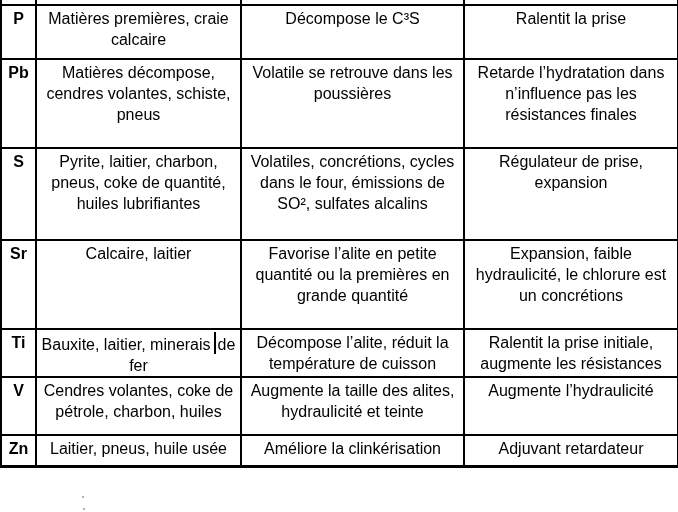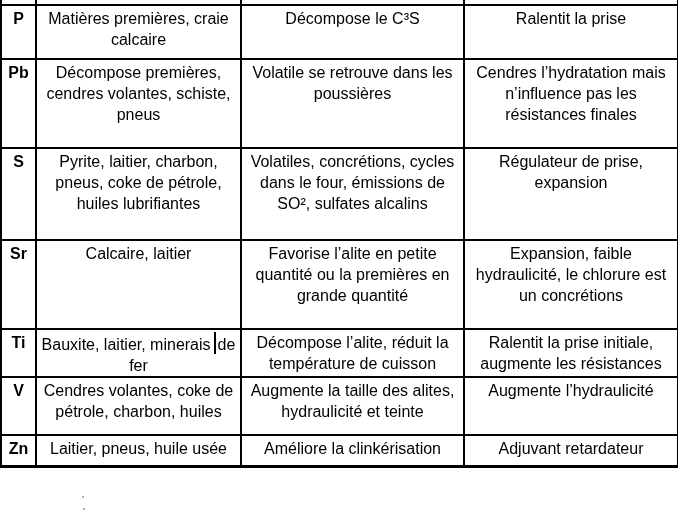--- a/index.html
+++ b/index.html
@@ -97,39 +97,39 @@
           <td>
             <div class="ln">Décompose le C³S</div>
           </td>
           <td>
             <div class="ln">Ralentit la prise</div>
           </td>
         </tr>
         <tr>
           <td class="sym">Pb</td>
           <td>
-            <div class="ln">Décompose premières,</div>
+            <div class="ln">Matières décompose,</div>
             <div class="ln">cendres volantes, schiste,</div>
             <div class="ln">pneus</div>
           </td>
           <td>
             <div class="ln">Volatile se retrouve dans les</div>
             <div class="ln">poussières</div>
           </td>
           <td>
-            <div class="ln">Cendres l’hydratation mais</div>
+            <div class="ln">Retarde l’hydratation dans</div>
             <div class="ln">n’influence pas les</div>
             <div class="ln">résistances finales</div>
           </td>
         </tr>
         <tr>
           <td class="sym">S</td>
           <td>
             <div class="ln">Pyrite, laitier, charbon,</div>
-            <div class="ln">pneus, coke de pétrole,</div>
+            <div class="ln">pneus, coke de quantité,</div>
             <div class="ln">huiles lubrifiantes</div>
           </td>
           <td>
             <div class="ln">Volatiles, concrétions, cycles</div>
             <div class="ln">dans le four, émissions de</div>
             <div class="ln">SO², sulfates alcalins</div>
           </td>
           <td>
             <div class="ln">Régulateur de prise,</div>
             <div class="ln">expansion</div>

